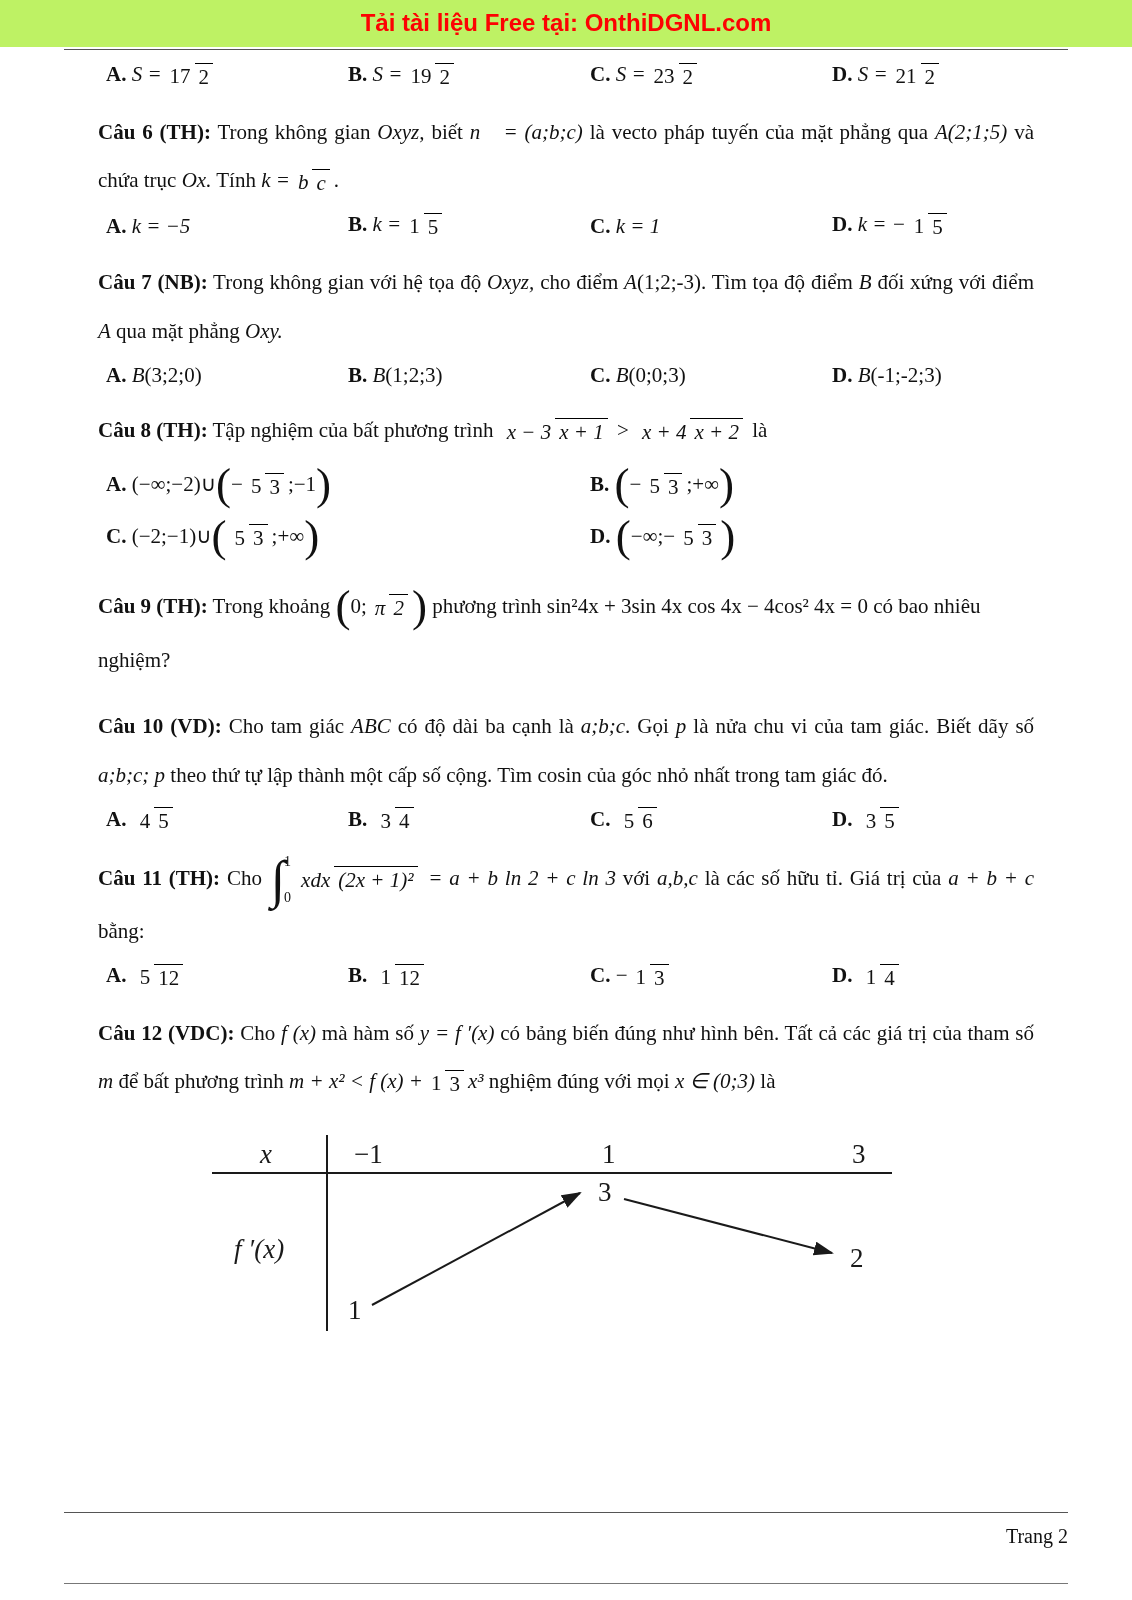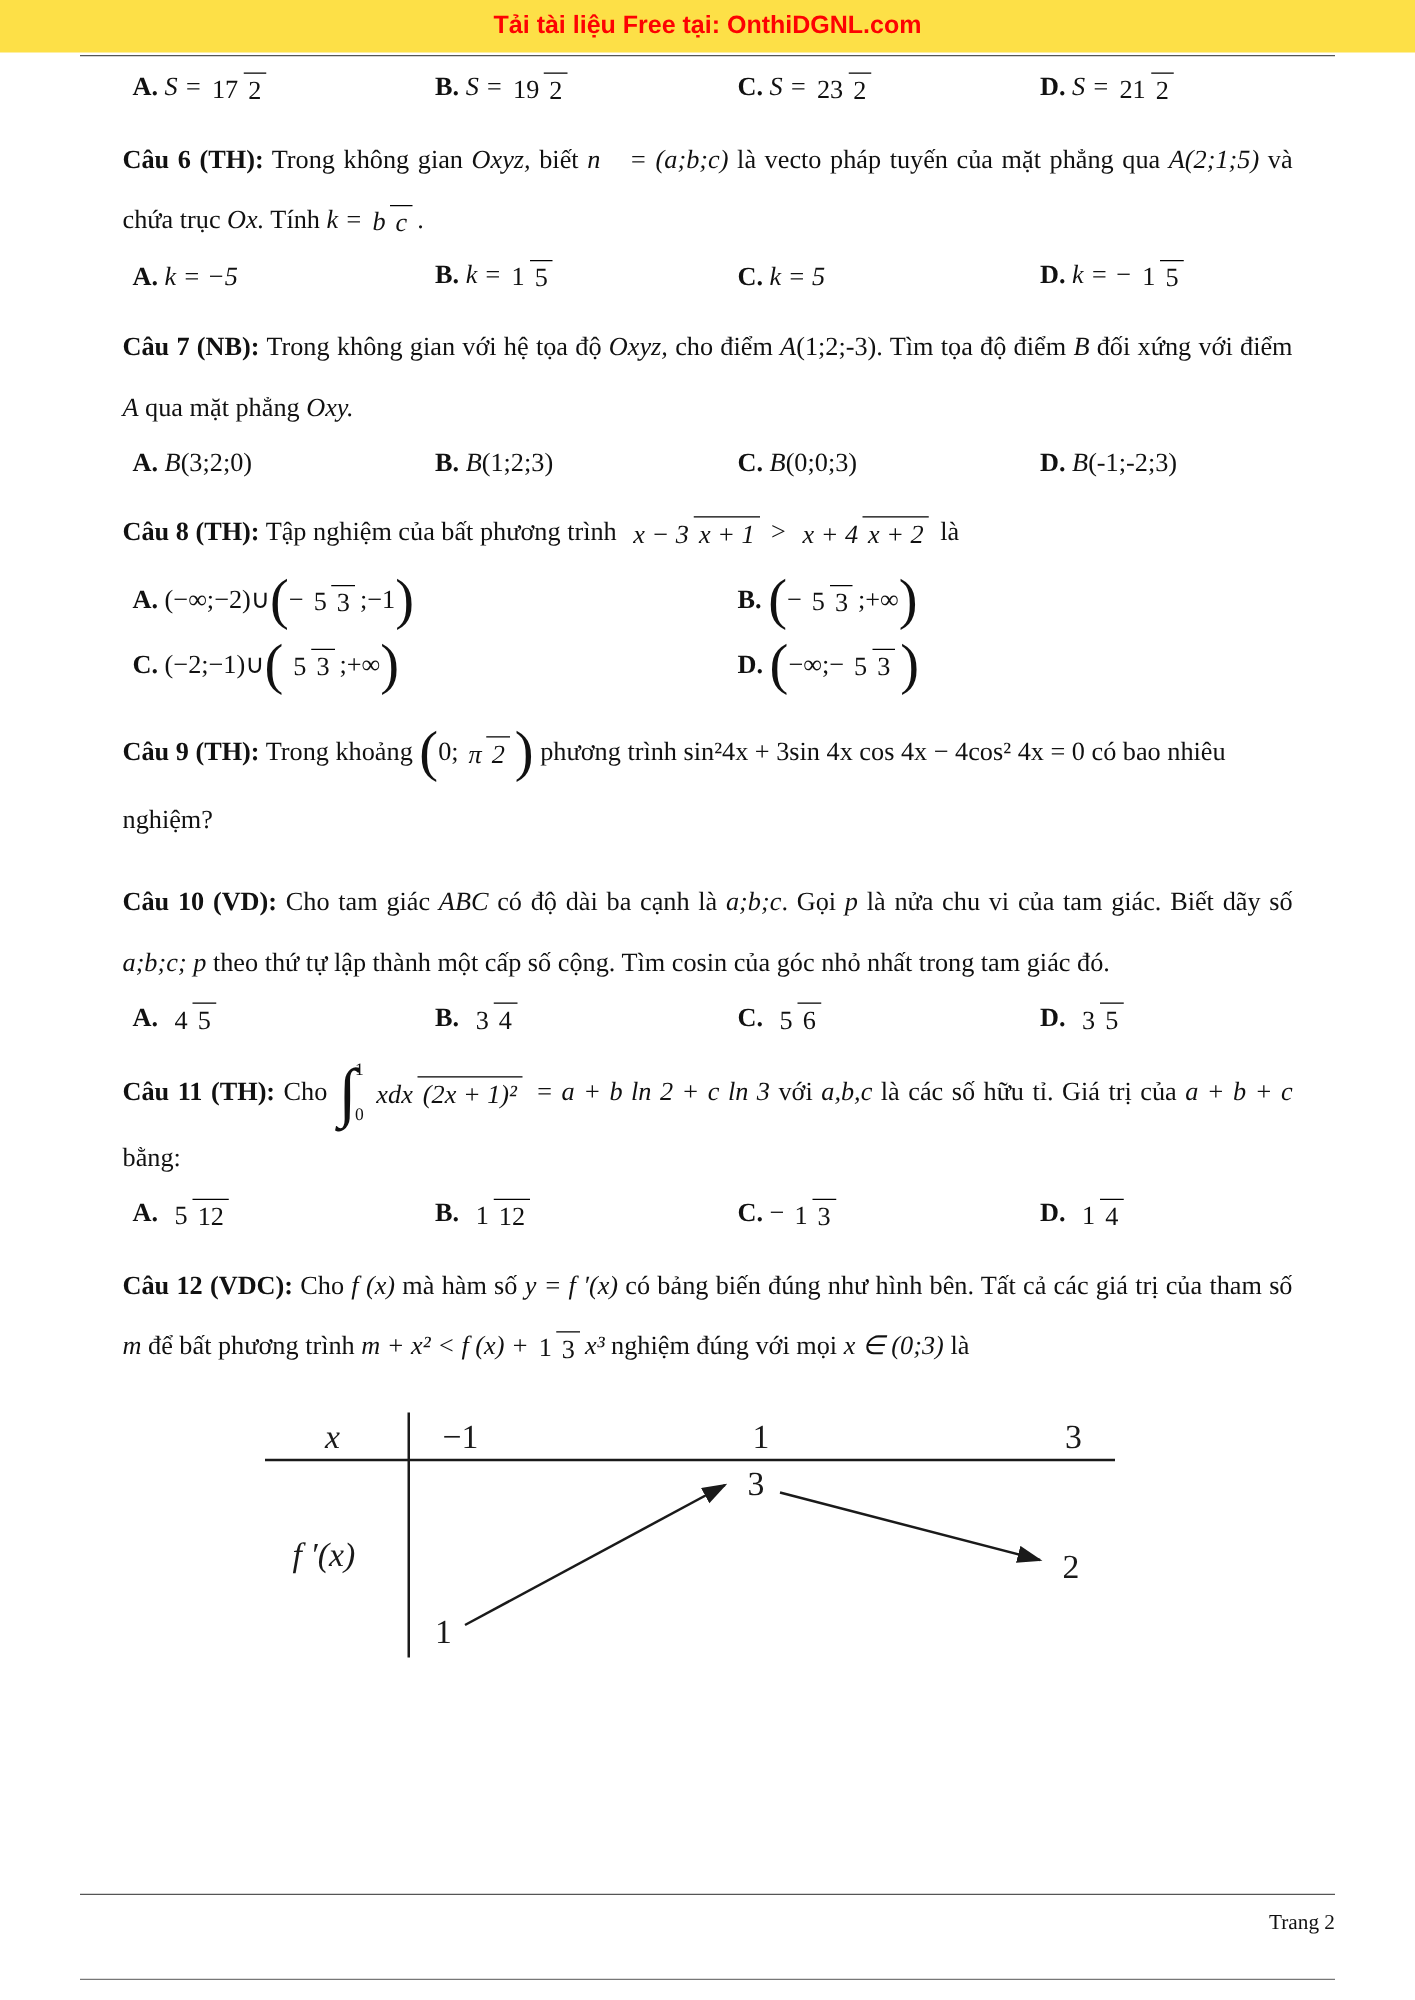--- a/index.html
+++ b/index.html
@@ -1,20 +1,20 @@
 <!DOCTYPE html>
 <html><head>
 <meta charset="utf-8">
 <style>
   *{box-sizing:border-box;}
   html,body{margin:0;padding:0;background:#ffffff;}
   .page{width:1132px;height:1600px;margin:0 auto;background:#fff;color:#111;
         font-family:"Liberation Serif",serif;font-size:21px;position:relative;overflow:hidden;}
-  .banner{background:#fde047;text-align:center;padding:9px 0 10px;
-          font-family:"Liberation Sans",sans-serif;font-weight:bold;font-size:20px;color:#fd0202;}
+  .banner{background:#bef264;text-align:center;padding:9px 0 10px;
+          font-family:"Liberation Sans",sans-serif;font-weight:bold;font-size:24px;color:#fd0202;}
   .rule{border:none;border-top:1px solid #555;margin:2px 64px 0;}
   .content{padding:4px 82px 0;}
   p.q{margin:18px 16px 6px;line-height:2.3;text-align:justify;}
   .b{font-weight:bold;}
   .it{font-style:italic;}
   .optrow{display:flex;margin:8px 0 14px;align-items:center;}
   .optrow .opt{flex:1;padding-left:24px;white-space:nowrap;}
   .optrow2{display:flex;flex-wrap:wrap;margin:6px 0 8px;}
   .optrow2 .opt{width:50%;padding-left:24px;margin:12px 0;white-space:nowrap;}
   .frac{display:inline-flex;flex-direction:row;align-items:center;vertical-align:middle;
@@ -24,21 +24,21 @@
   .bp{font-size:215%;font-weight:300;line-height:0;vertical-align:middle;position:relative;top:-2px;}
   .intgrp{display:inline-flex;align-items:center;vertical-align:middle;margin:0 2px;}
   .isym{font-size:250%;line-height:1;font-style:normal;}
   .ilims{display:inline-flex;flex-direction:column;justify-content:space-between;height:54px;
          font-size:14px;line-height:1;margin-left:-1px;padding:2px 0;}
   .figure{margin:28px 0 0 130px;}
   .tt{font-size:27px;font-family:"Liberation Serif",serif;fill:#1a1a1a;}
   .ti{font-style:italic;}
   .footer{position:absolute;left:64px;right:64px;bottom:52px;}
   .footer .frule{border:none;border-top:1px solid #555;margin:0 0 12px;}
-  .footer .pagenum{text-align:right;font-size:17px;color:#111;}
+  .footer .pagenum{text-align:right;font-size:20px;color:#111;}
   .bottomline{position:absolute;left:64px;right:64px;bottom:16px;border-top:1px solid #777;}
 </style>
 </head>
 <body>
 
 <div class="page">
 
   <div class="banner">
     <span>Tải tài liệu Free tại: OnthiDGNL.com</span>
   </div>
@@ -80,21 +80,21 @@
           <span class="num">b</span>
           <span class="den">c</span>
         </span><span>.</span>
     </p>
     <div class="optrow">
       <span class="opt"><span class="b">A.</span> <span class="it">k = −5</span></span>
       <span class="opt"><span class="b">B.</span> <span class="it">k =</span><span class="frac">
             <span class="num">1</span>
             <span class="den">5</span>
           </span></span>
-      <span class="opt"><span class="b">C.</span> <span class="it">k = 5</span></span>
+      <span class="opt"><span class="b">C.</span> <span class="it">k = 1</span></span>
       <span class="opt"><span class="b">D.</span> <span class="it">k = −</span><span class="frac">
             <span class="num">1</span>
             <span class="den">5</span>
           </span></span>
     </div>
 
     <p class="q">
       <span class="b">Câu 7 (NB):</span>
       <span>Trong không gian với hệ tọa độ</span>
       <span class="it">Oxyz,</span>

